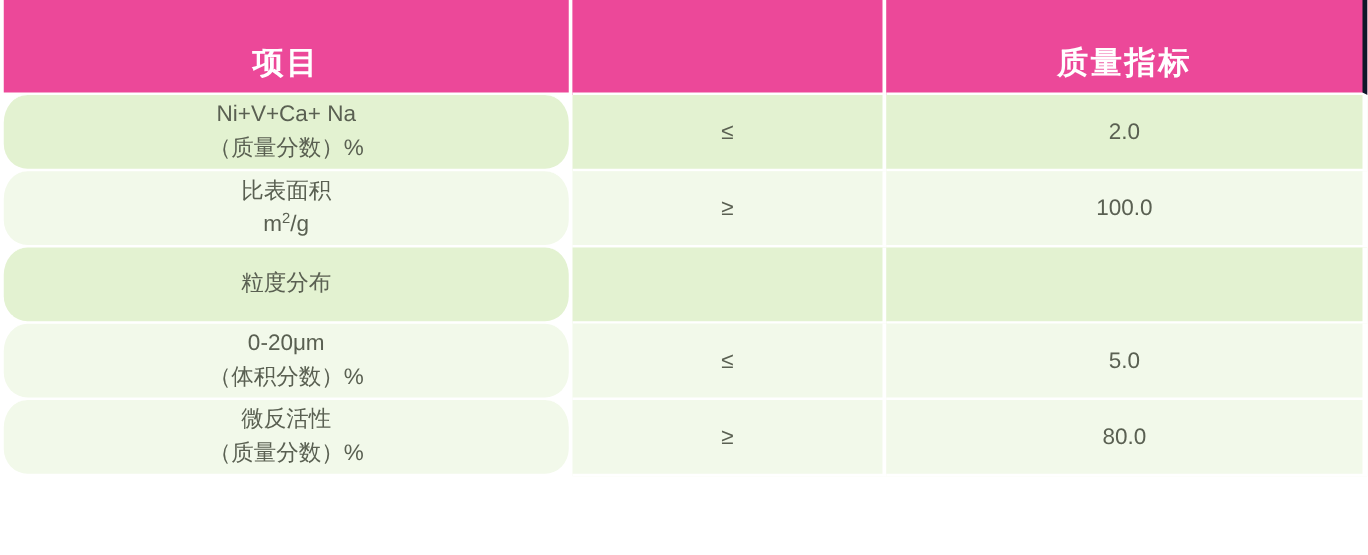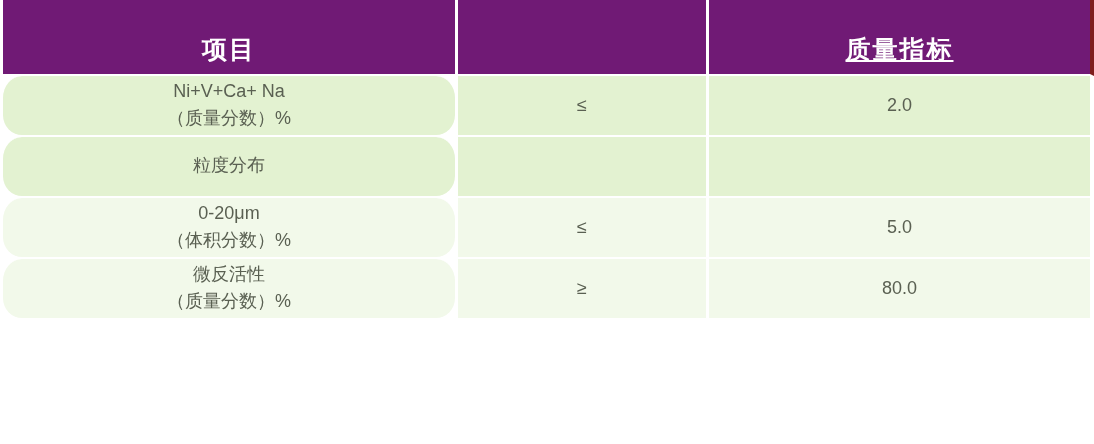--- a/index.html
+++ b/index.html
@@ -22,43 +22,42 @@
     table-layout: fixed;
   }
 
   
   .col-item   { width: 458px; }
   .col-op     { width: 251px; }
   .col-value  { width: 385px; }
 
   
   .spec-table thead th {
-    background: #701a75;
+    background: #ec4899;
     color: #ffffff;
     font-size: 25px;
     font-weight: bold;
     height: 76px;
     padding: 0;
     vertical-align: bottom;
     text-align: center;
     letter-spacing: 2px;
     border-right: 3px solid #ffffff;
     border-bottom: 2px solid #ffffff;
     box-sizing: border-box;
   }
   .spec-table thead th .hdr-inner {
     display: block;
     padding-bottom: 8px;
   }
   .spec-table thead th:first-child {
     border-left: 3px solid #ffffff;
   }
   .spec-table thead th:last-child {
-    border-right: 4px solid #7f1d1d;
-    text-decoration: underline;
+    border-right: 4px solid #0f172a;
   }
 
   
   .spec-table tbody td {
     height: 61px;
     padding: 0 6px;
     text-align: center;
     vertical-align: middle;
     color: #5a6052;
     font-size: 18px;
@@ -121,20 +120,28 @@
 
     <tr class="row-a">
       <td class="cell-lines">
         <span class="l1">Ni+V+Ca+ Na</span>
         <span class="l2">（质量分数）%</span>
       </td>
       <td class="op-cell">≤</td>
       <td class="val-cell">2.0</td>
     </tr>
 
+    <tr class="row-b">
+      <td class="cell-lines">
+        <span class="l1">比表面积</span>
+        <span class="l2"><span>m</span><sup>2</sup><span>/g</span></span>
+      </td>
+      <td class="op-cell">≥</td>
+      <td class="val-cell">100.0</td>
+    </tr>
 
     <tr class="row-a">
       <td class="cell-lines">
         <span class="l1">粒度分布</span>
       </td>
       <td class="op-cell"></td>
       <td class="val-cell"></td>
     </tr>
 
     <tr class="row-b">

